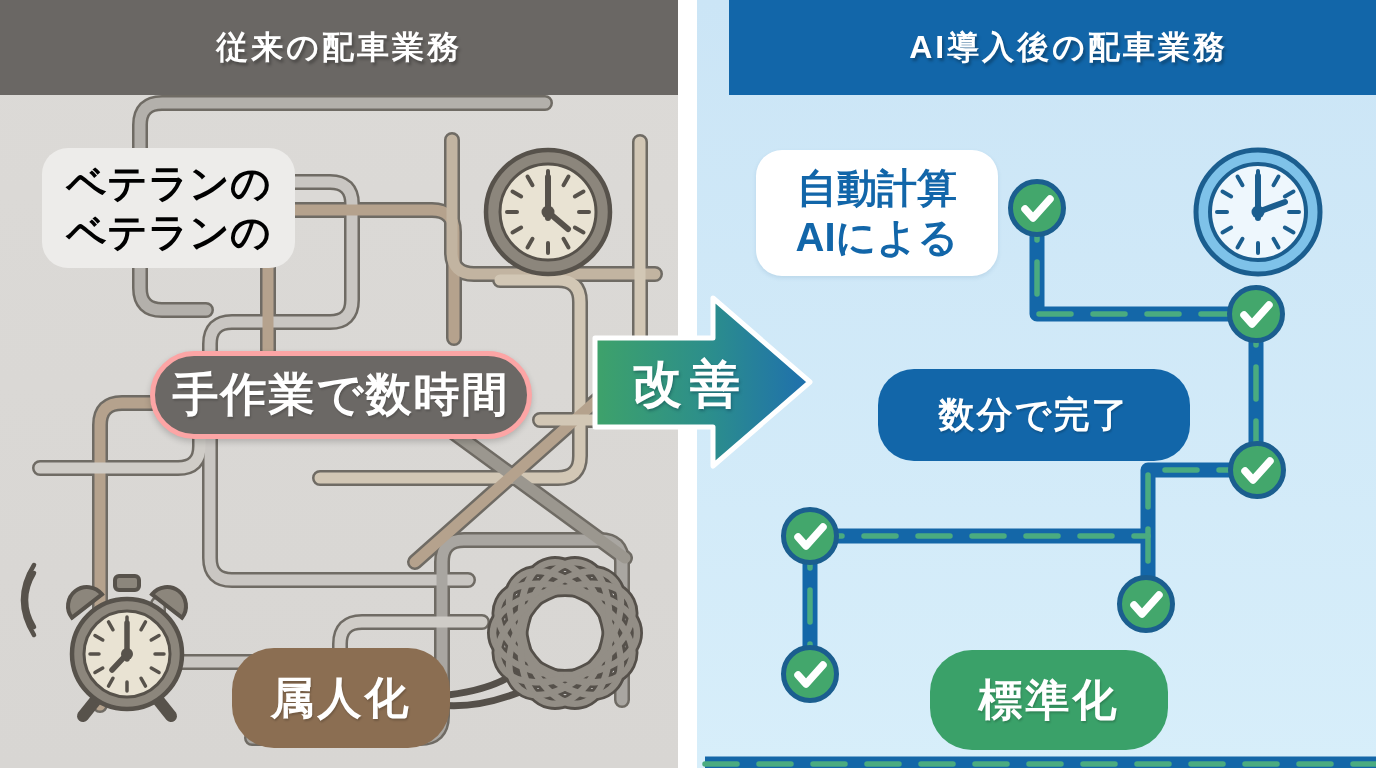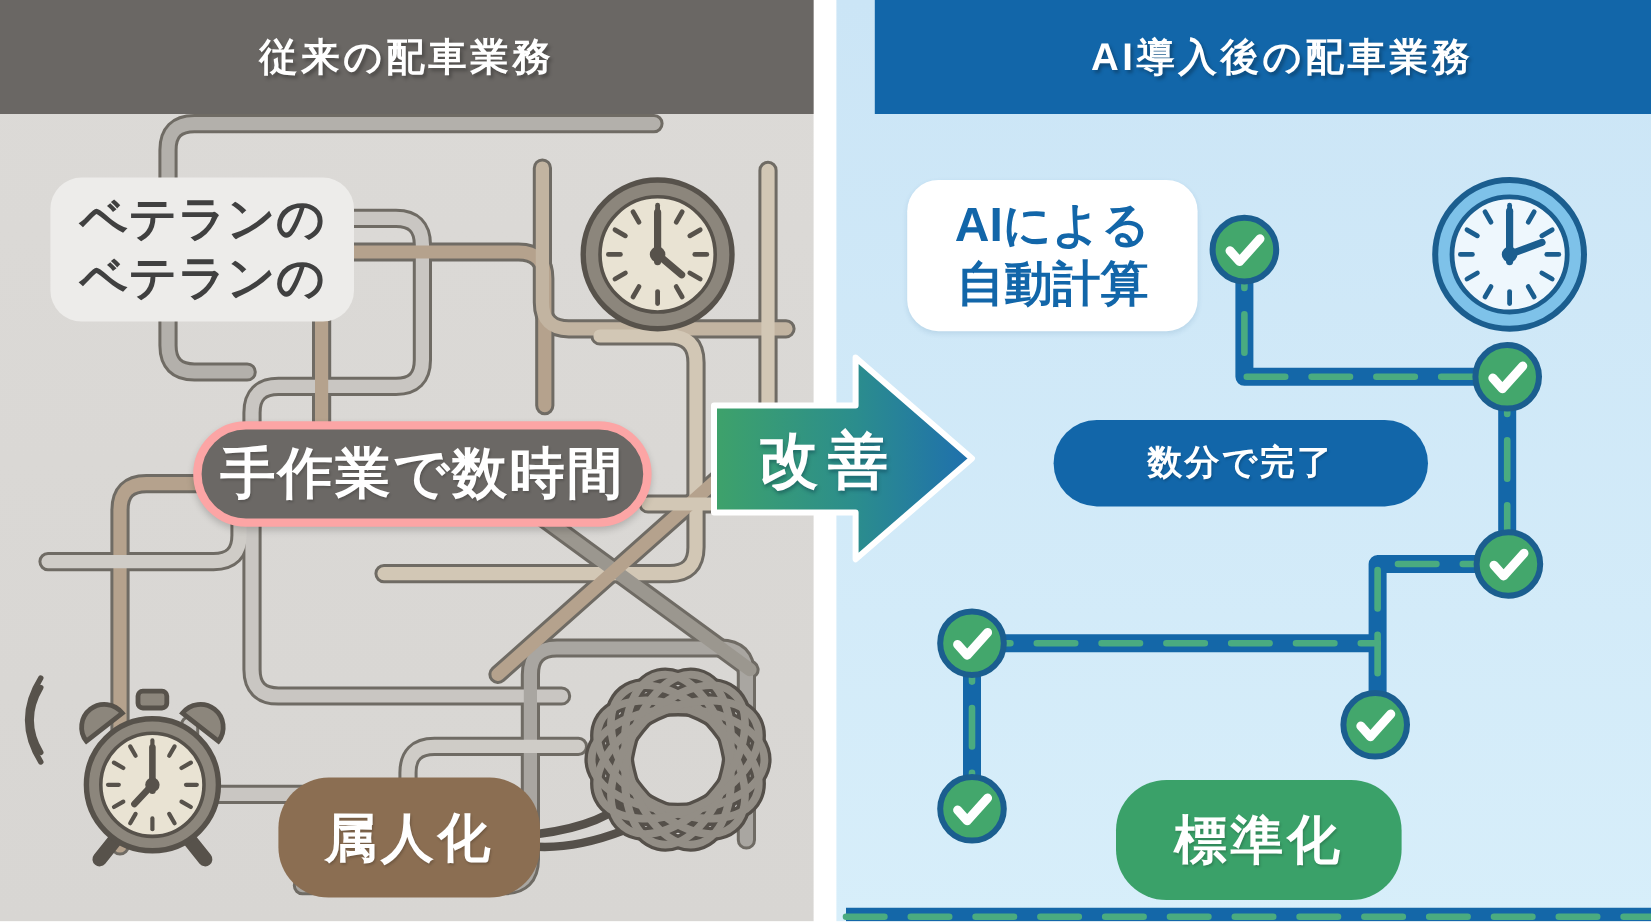--- a/index.html
+++ b/index.html
@@ -19,39 +19,39 @@
   #header-left{background:#6a6764;}
   #header-right{background:#1266a9;}
   #scene{position:absolute;left:0;top:0;z-index:2;}
   .label-box{
     position:absolute;z-index:3;display:flex;flex-direction:column;
     align-items:center;justify-content:center;font-weight:bold;line-height:1.22;
     text-align:center;
   }
   #veteran-label{
     left:42px;top:148px;width:253px;height:120px;background:#edecea;
-    border-radius:26px;color:#404040;font-size:40px;
+    border-radius:26px;color:#000000;font-size:40px;
   }
   #ai-label{
     left:756px;top:150px;width:242px;height:126px;background:#ffffff;
     border-radius:26px;color:#1266a9;font-size:40px;
     box-shadow:0 2px 4px rgba(30,90,140,0.12);
   }
   .pill{
     position:absolute;z-index:3;display:flex;align-items:center;justify-content:center;
     color:#ffffff;font-weight:bold;box-sizing:border-box;
     text-shadow:1px 2px 2px rgba(0,0,0,0.18);
   }
   #pill-manual{
-    left:161px;top:351px;width:382px;height:88px;background:#6b6865;
-    border:7px solid #fca5a5;border-radius:48px;font-size:46px;letter-spacing:2px;
+    left:150px;top:351px;width:382px;height:88px;background:#6b6865;
+    border:5px solid #fca5a5;border-radius:48px;font-size:46px;letter-spacing:2px;
     box-shadow:0 3px 6px rgba(0,0,0,0.18);
   }
   #pill-zokujin{left:232px;top:648px;width:218px;height:100px;background:#8b6e52;border-radius:42px;font-size:44px;letter-spacing:3px;}
-  #pill-minutes{left:878px;top:350px;width:312px;height:72px;background:#1266a9;border-radius:36px;font-size:29px;letter-spacing:2px;}
+  #pill-minutes{left:878px;top:369px;width:312px;height:92px;background:#1266a9;border-radius:36px;font-size:36px;letter-spacing:2px;}
   #pill-standard{left:930px;top:650px;width:238px;height:100px;background:#3aa169;border-radius:42px;font-size:44px;letter-spacing:3px;}
   #arrow-label{
     position:absolute;left:600px;top:352px;width:180px;height:64px;z-index:4;
     display:flex;align-items:center;justify-content:center;
     color:#ffffff;font-size:50px;font-weight:bold;letter-spacing:8px;
     text-shadow:1px 2px 3px rgba(0,40,60,0.35);
   }
 </style>
 </head>
 <body>
@@ -239,21 +239,21 @@
     <span>ベテランの</span>
   </div>
 
   <div class="pill" id="pill-manual">手作業で数時間</div>
 
   <div class="pill" id="pill-zokujin">属人化</div>
 
   <div id="arrow-label">改善</div>
 
   <div class="label-box" id="ai-label">
+    <span>自動計算</span>
     <span>AIによる</span>
-    <span>自動計算</span>
   </div>
 
   <div class="pill" id="pill-minutes">数分で完了</div>
 
   <div class="pill" id="pill-standard">標準化</div>
 
 </div>
 
 </body></html>

